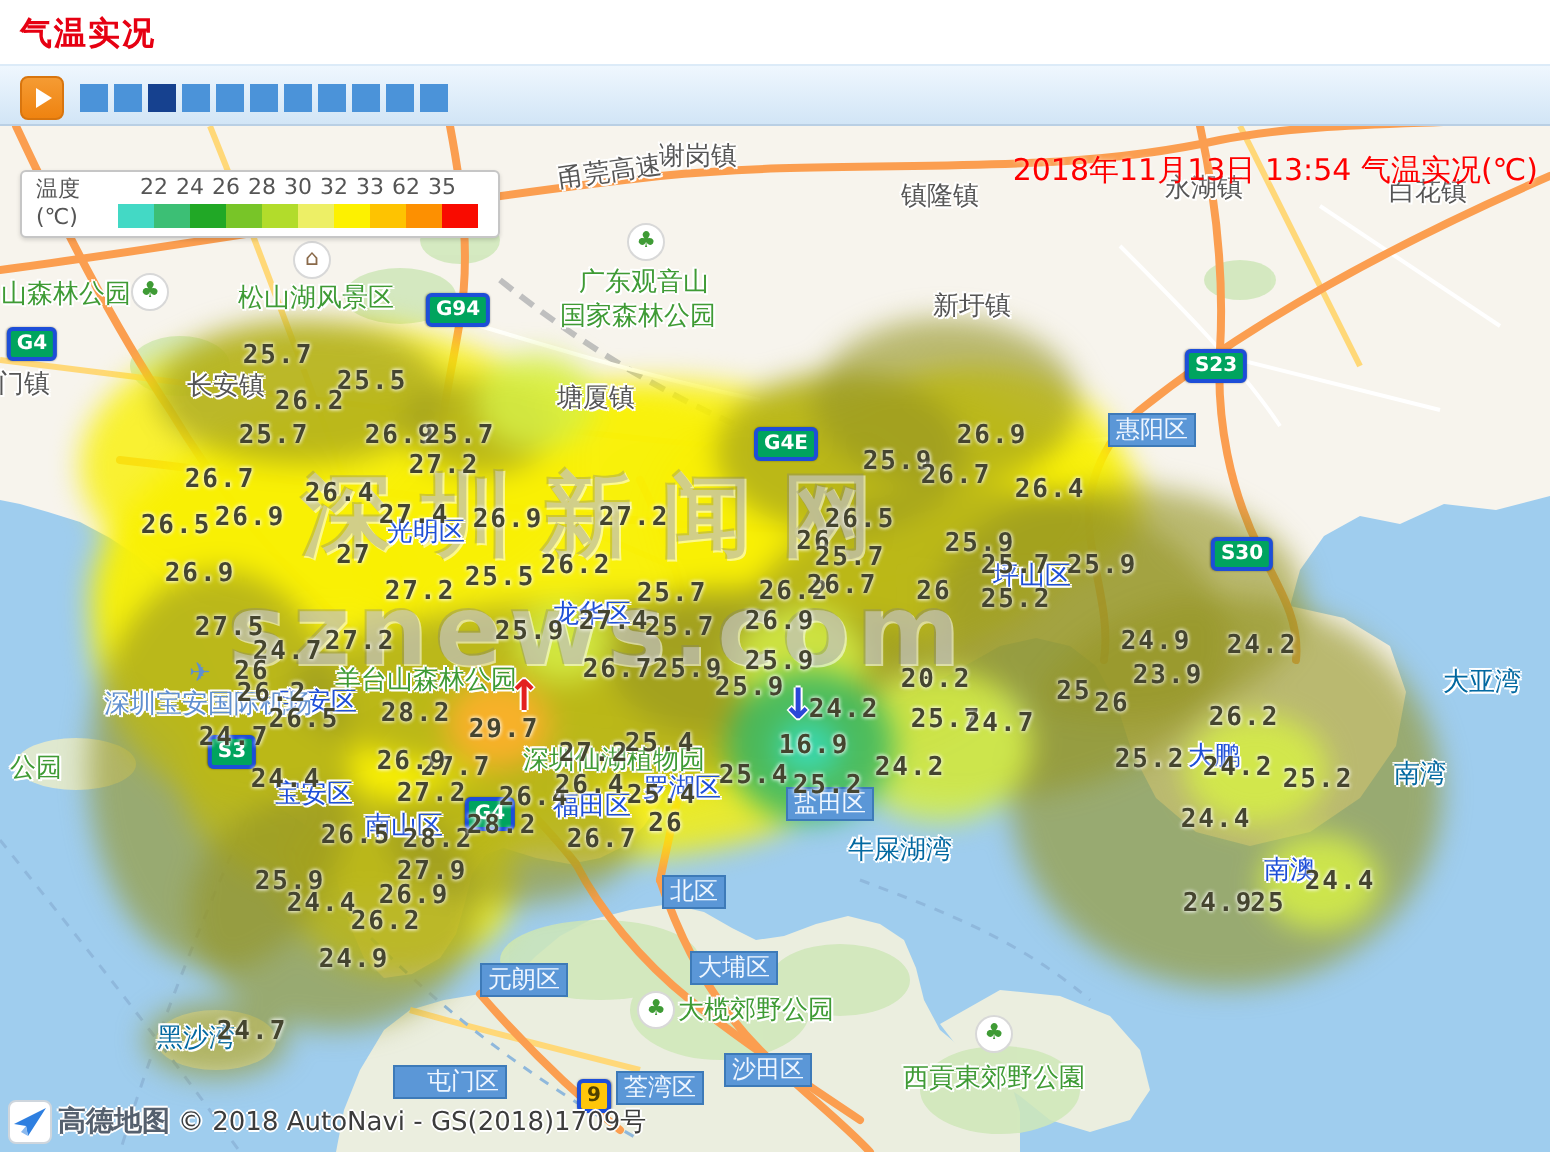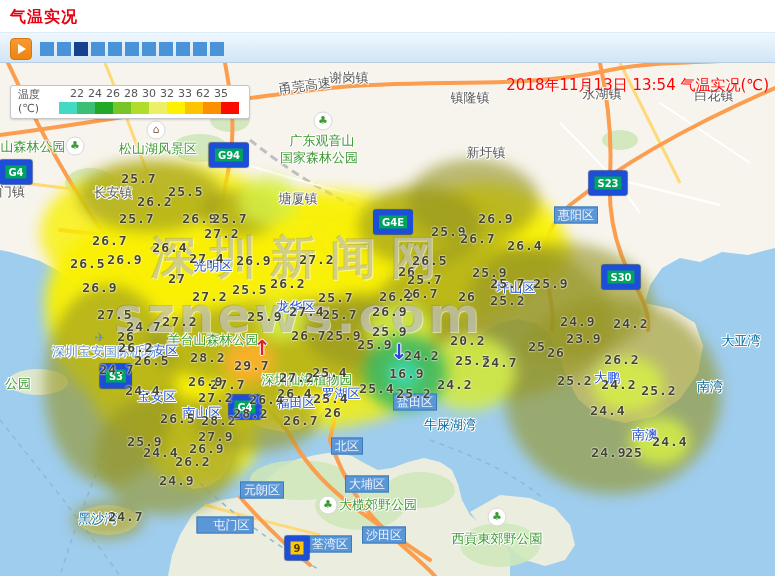--- a/index.html
+++ b/index.html
@@ -25,21 +25,21 @@
   
   .lbl{position:absolute;transform:translate(-50%,-50%);white-space:nowrap;font-size:13px;
        text-shadow:1px 0 0 #fff,-1px 0 0 #fff,0 1px 0 #fff,0 -1px 0 #fff,1px 1px 0 #fff,-1px -1px 0 #fff;}
   .lbl.park{color:#3f9b35;}
   .lbl.town{color:#565656;}
   .lbl.district{color:#1d4ed8;}
   .lbl.water{color:#0369a1;}
   .lbl.airport{color:#5f8fd0;}
   .lbl.rot{transform:translate(-50%,-50%) rotate(-8deg);}
   .bluebox{position:absolute;transform:translate(-50%,-50%);background:#5b97d7;border:1px solid #3d7ab8;color:#eef6ff;font-size:12px;line-height:15px;padding:0 3px;white-space:nowrap;}
-  .shield{position:absolute;transform:translate(-50%,-50%);background:#00a45e;color:#fff;font-size:10px;font-weight:bold;line-height:13px;padding:0 3px;border-radius:3px;border:6px solid #1d4ed8;box-shadow:0 0 1px rgba(0,0,0,.4);}
+  .shield{position:absolute;transform:translate(-50%,-50%);background:#00a45e;color:#fff;font-size:10px;font-weight:bold;line-height:13px;padding:0 3px;border-radius:3px;border:2px solid #1d4ed8;box-shadow:0 0 1px rgba(0,0,0,.4);}
   .shield.yellow{background:#ffc60a;color:#504000;}
   .poi{position:absolute;transform:translate(-50%,-50%);width:17px;height:17px;border-radius:50%;background:#fff;border:1px solid #d8d8d8;text-align:center;line-height:16px;font-size:11px;}
   .poi.tree{color:#3f9b35;}
   .poi.house{color:#8a6a4a;}
   .plane{position:absolute;transform:translate(-50%,-50%);color:#5f8fd0;font-size:13px;}
   
   .st{position:absolute;transform:translate(-50%,-50%);font-family:"DejaVu Sans Mono","Liberation Mono",monospace;font-weight:bold;font-size:13px;color:#45452f;white-space:nowrap;letter-spacing:1px;
       text-shadow:0 0 2px rgba(255,255,255,.85),0 0 2px rgba(255,255,255,.85);}
   .marker{position:absolute;transform:translate(-50%,-50%);font-weight:bold;font-size:21px;
       text-shadow:1px 0 0 #fff,-1px 0 0 #fff,0 1px 0 #fff,0 -1px 0 #fff;}
@@ -244,21 +244,21 @@
         <div class="lbl water" style="left: 710px; top: 324px;">南湾</div>
         <div class="lbl airport" style="left: 104px; top: 289px;">深圳宝安国际机场</div>
         <div class="plane" style="left: 100px; top: 274px;">✈</div>
         <div class="bluebox" style="left: 576px; top: 152px;">惠阳区</div>
         <div class="bluebox" style="left: 415px; top: 339px;">盐田区</div>
         <div class="bluebox" style="left: 347px; top: 383px;">北区</div>
         <div class="bluebox" style="left: 367px; top: 421px;">大埔区</div>
         <div class="bluebox" style="left: 384px; top: 472px;">沙田区</div>
         <div class="bluebox" style="left: 330px; top: 481px;">荃湾区</div>
         <div class="bluebox" style="left: 262px; top: 427px;">元朗区</div>
-        <div class="bluebox" style="left: 225px; top: 462px; padding-left: 16px;">屯门区</div>
+        <div class="bluebox" style="left: 225px; top: 478px; padding-left: 16px;">屯门区</div>
         <div class="shield" style="left: 16px; top: 109px;">G4</div>
         <div class="shield" style="left: 229px; top: 92px;">G94</div>
         <div class="shield" style="left: 608px; top: 120px;">S23</div>
         <div class="shield" style="left: 621px; top: 214px;">S30</div>
         <div class="shield" style="left: 393px; top: 159px;">G4E</div>
         <div class="shield" style="left: 116px; top: 313px;">S3</div>
         <div class="shield" style="left: 245px; top: 344px;">G4</div>
         <div class="shield yellow" style="left: 297px; top: 485px;">9</div>
       </div>
     <div id="stations">
@@ -386,14 +386,24 @@
           <div class="tick" style="left: 138px;">30</div>
           <div class="tick" style="left: 156px;">32</div>
           <div class="tick" style="left: 174px;">33</div>
           <div class="tick" style="left: 192px;">62</div>
           <div class="tick" style="left: 210px;">35</div>
         </div>
     </div>
 
     <div class="timestamp">2018年11月13日 13:54 气温实况(℃)</div>
 
+    <div class="attrib">
+      <div class="amap-ico">
+        <svg width="20" height="20" viewBox="0 0 20 20">
+          <polygon points="2,11 18,3 9,17 8,12" fill="#2e7fe0"></polygon>
+          <polygon points="8,12 9,17 5.5,15" fill="#8ab9ef"></polygon>
+        </svg>
+      </div>
+      <div class="amap-name">高德地图</div>
+      <div class="copyright">© 2018 AutoNavi - GS(2018)1709号</div>
+    </div>
   </div>
 </div>
 
 </body></html>

